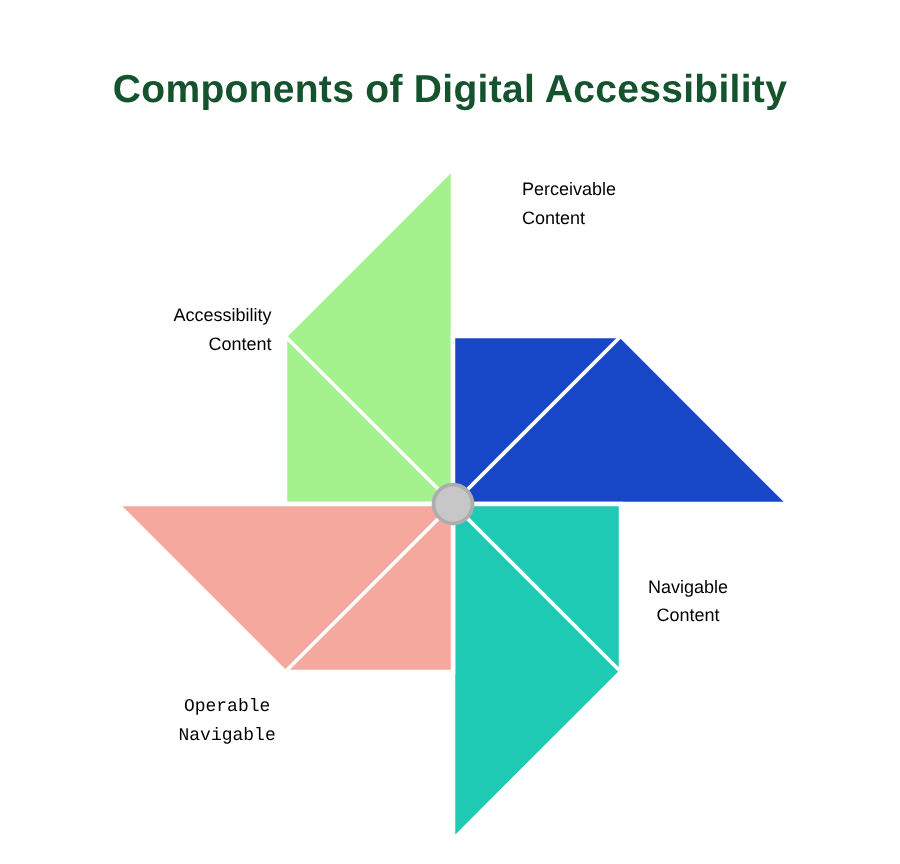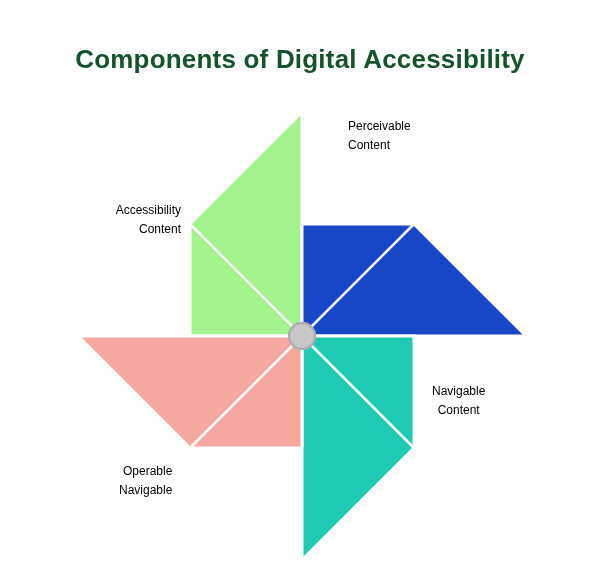--- a/index.html
+++ b/index.html
@@ -47,21 +47,21 @@
   .label {
     position: absolute;
     font-size: 12px;
     line-height: 1.6;
     color: #000000;
     white-space: nowrap;
   }
   .label-perceivable   { left: 348px; top: 117px; text-align: left; }
   .label-understandable{ left: 26px;  top: 201px; width: 155px; text-align: right; }
   .label-navigable     { left: 432px; top: 382px; text-align: center; }
-  .label-operable      { left: 119px; top: 462px; text-align: right; }
+  .label-operable      { left: 119px; top: 462px; text-align: center; font-family: Liberation Mono, monospace; }
 </style>
 </head>
 <body>
 
 <div class="page">
 
   <h1 class="title">Components of Digital Accessibility</h1>
 
   <svg class="pinwheel-svg" viewBox="0 0 600 576" xmlns="http://www.w3.org/2000/svg">
 

